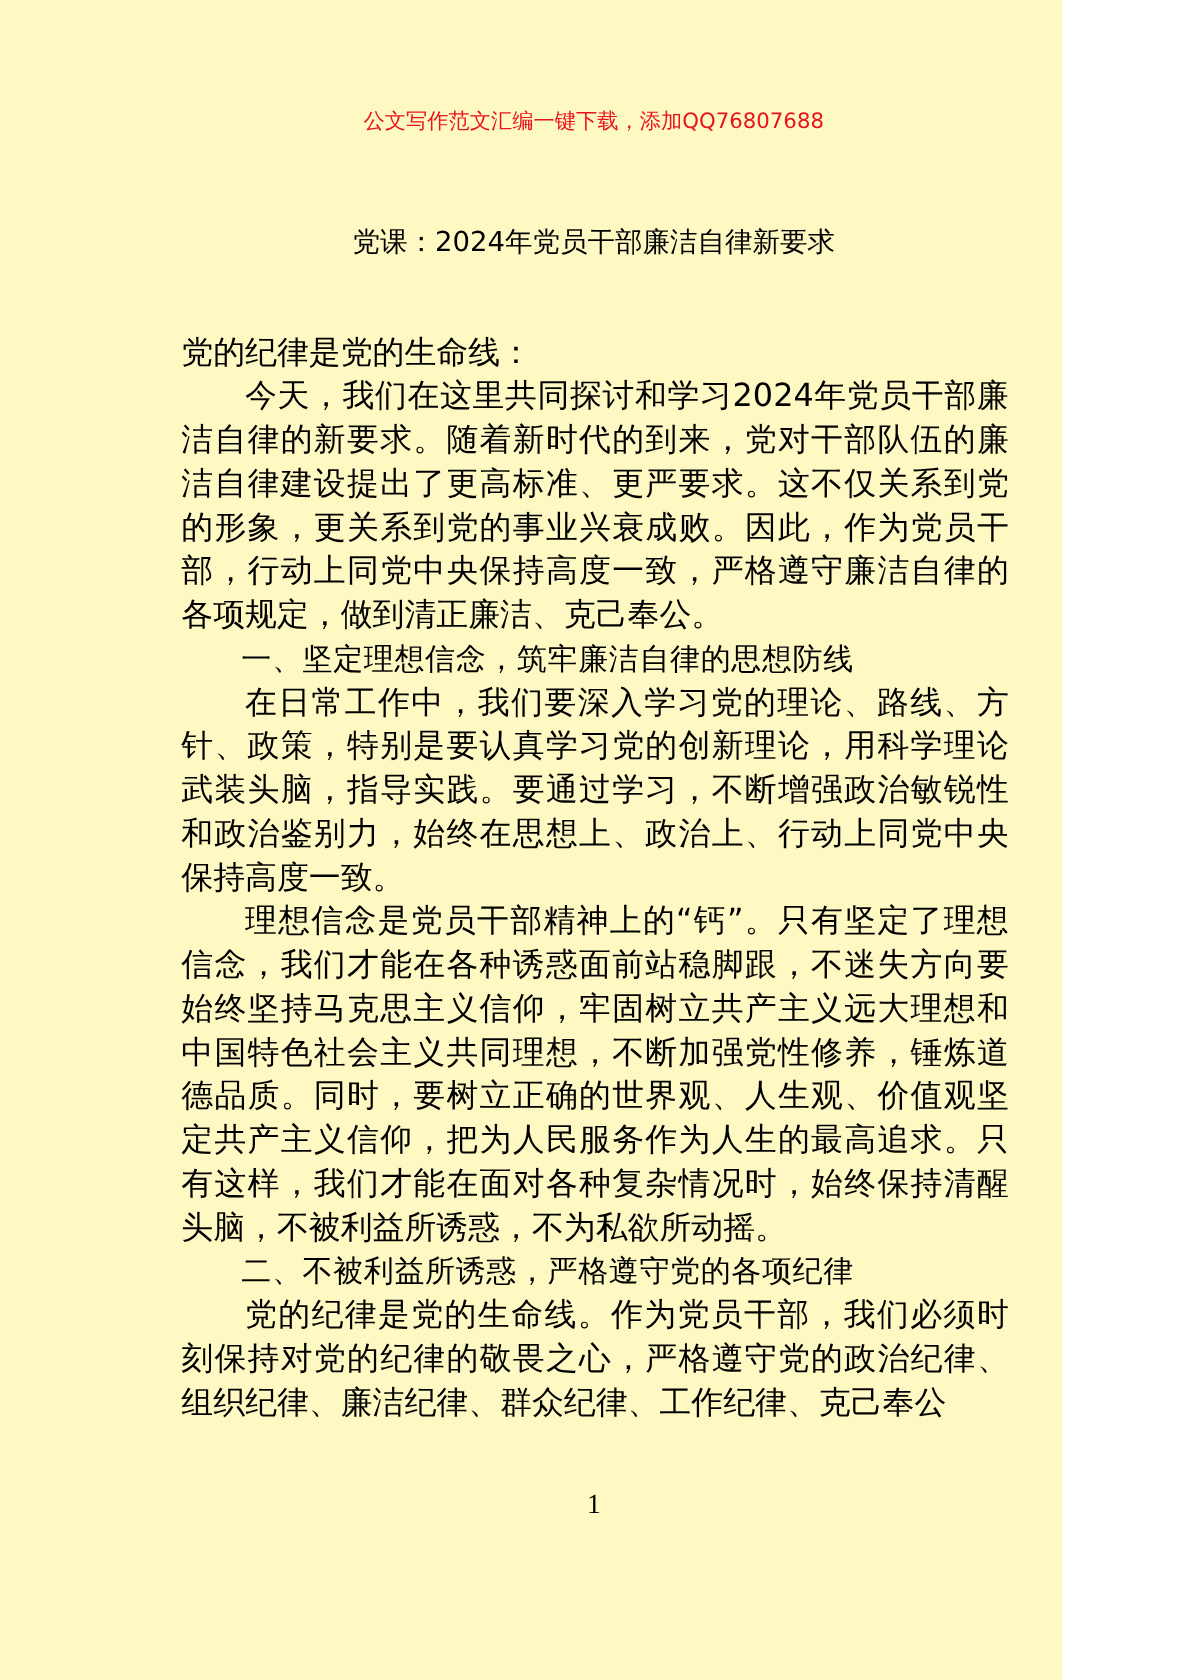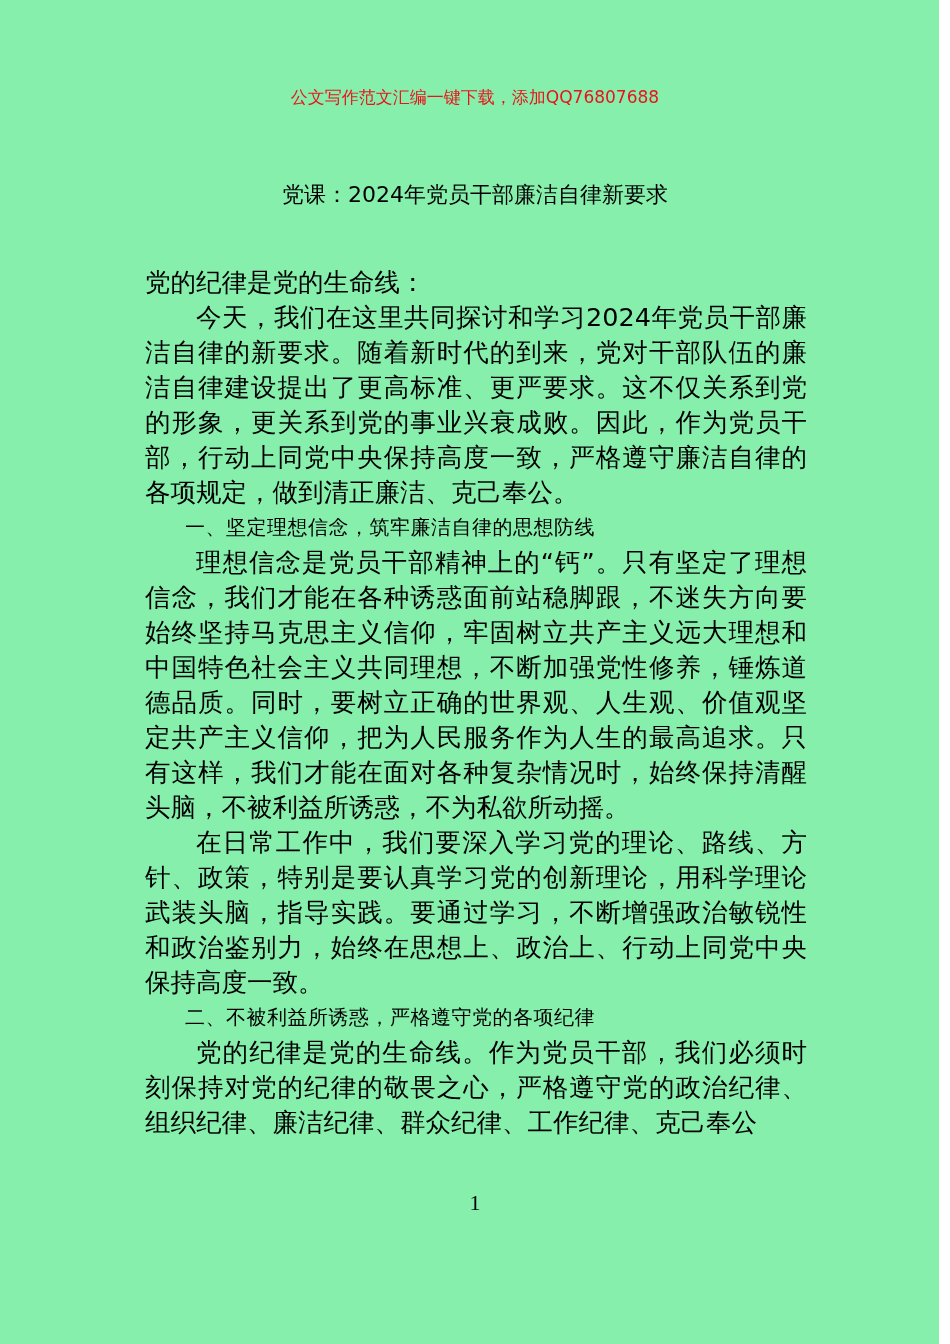--- a/index.html
+++ b/index.html
@@ -12,23 +12,23 @@
       height: 1344px;
       position: relative;
       overflow: hidden;
       font-family: "DejaVu Sans", "Liberation Sans", sans-serif;
       color: #000000;
     }
     .page {
       position: absolute;
       left: 0;
       top: 0;
-      width: 939px;
+      width: 850px;
       height: 1344px;
-      background: #86efac;
+      background: #fef9c3;
     }
     .header-banner {
       position: absolute;
       top: 84px;
       left: 0;
       width: 950px;
       text-align: center;
       font-size: 17px;
       line-height: 26px;
       color: #e8141c;
@@ -58,21 +58,21 @@
     .body-text p {
       margin: 0;
       padding: 0;
       word-break: break-all;
     }
     .indent {
       text-indent: 2em;
     }
     .heading {
       text-indent: 2em;
-      font-size: 20px;
+      font-size: 24px;
       letter-spacing: 0.5px;
     }
     .page-number {
       position: absolute;
       top: 1188px;
       left: 0;
       width: 950px;
       text-align: center;
       font-size: 22px;
       line-height: 30px;
@@ -85,21 +85,21 @@
 <div class="page">
 
   <div class="header-banner">公文写作范文汇编一键下载，添加QQ76807688</div>
 
   <div class="doc-title">党课：2024年党员干部廉洁自律新要求</div>
 
   <div class="body-text">
     <p>党的纪律是党的生命线：</p>
     <p class="indent">今天，我们在这里共同探讨和学习2024年党员干部廉洁自律的新要求。随着新时代的到来，党对干部队伍的廉洁自律建设提出了更高标准、更严要求。这不仅关系到党的形象，更关系到党的事业兴衰成败。因此，作为党员干部，行动上同党中央保持高度一致，严格遵守廉洁自律的各项规定，做到清正廉洁、克己奉公。</p>
     <p class="heading">一、坚定理想信念，筑牢廉洁自律的思想防线</p>
+    <p class="indent">在日常工作中，我们要深入学习党的理论、路线、方针、政策，特别是要认真学习党的创新理论，用科学理论武装头脑，指导实践。要通过学习，不断增强政治敏锐性和政治鉴别力，始终在思想上、政治上、行动上同党中央保持高度一致。</p>
     <p class="indent">理想信念是党员干部精神上的“钙”。只有坚定了理想信念，我们才能在各种诱惑面前站稳脚跟，不迷失方向要始终坚持马克思主义信仰，牢固树立共产主义远大理想和中国特色社会主义共同理想，不断加强党性修养，锤炼道德品质。同时，要树立正确的世界观、人生观、价值观坚定共产主义信仰，把为人民服务作为人生的最高追求。只有这样，我们才能在面对各种复杂情况时，始终保持清醒头脑，不被利益所诱惑，不为私欲所动摇。</p>
-    <p class="indent">在日常工作中，我们要深入学习党的理论、路线、方针、政策，特别是要认真学习党的创新理论，用科学理论武装头脑，指导实践。要通过学习，不断增强政治敏锐性和政治鉴别力，始终在思想上、政治上、行动上同党中央保持高度一致。</p>
     <p class="heading">二、不被利益所诱惑，严格遵守党的各项纪律</p>
     <p class="indent">党的纪律是党的生命线。作为党员干部，我们必须时刻保持对党的纪律的敬畏之心，严格遵守党的政治纪律、组织纪律、廉洁纪律、群众纪律、工作纪律、克己奉公</p>
   </div>
 
   <div class="page-number">1</div>
 
 </div>
 
 </body></html>

